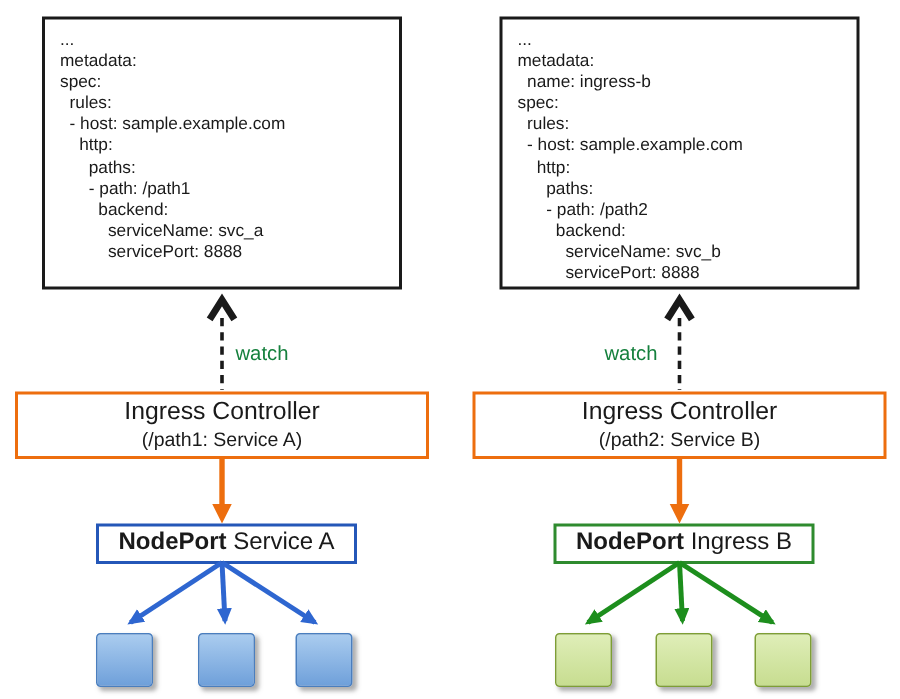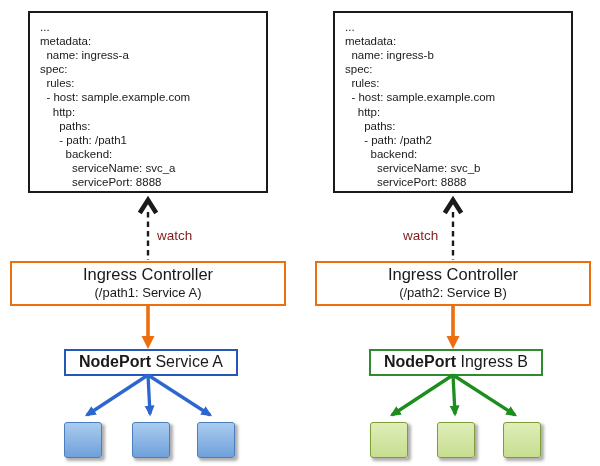--- a/index.html
+++ b/index.html
@@ -15,21 +15,21 @@
     border:2px solid var(--black);background:#ffffff;box-sizing:border-box;
     padding:7px 4px 0 10px;font-size:11.5px;line-height:14.1px;
   }
   .yline{white-space:pre;}
   .yline b{font-weight:normal;}
 
   
   .watch-arrow{position:absolute;overflow:visible;}
   .dash{stroke:var(--black);stroke-width:2.4;stroke-dasharray:5.5 4;fill:none;}
   .chev{stroke:var(--black);stroke-width:4.6;fill:none;stroke-linecap:square;}
-  .watch-label{position:absolute;top:228px;font-size:13.5px;color:#7f1d1d;}
+  .watch-label{position:absolute;top:228px;font-size:13.5px;color:#15803d;}
 
   
   .ctrl-box{
     position:absolute;left:10px;top:261px;width:272px;height:41px;
     border:2px solid var(--orange);background:#ffffff;box-sizing:content-box;
     text-align:center;
   }
   .ctrl-title{font-size:16.5px;font-weight:normal;margin-top:2px;}
   .ctrl-sub{font-size:13px;margin-top:1px;}
 
@@ -70,21 +70,20 @@
 </style>
 </head>
 <body>
 
 <div class="canvas">
 
   <section class="panel" style="left:0px">
     <div class="yaml-box">
         <div class="yline"><span>...</span></div>
         <div class="yline"><span>metadata:</span></div>
-        <div class="yline"><span>  name: ingress-a</span></div>
         <div class="yline"><span>spec:</span></div>
         <div class="yline"><span>  rules:</span></div>
         <div class="yline"><span>  - host: sample.example.com</span></div>
         <div class="yline"><span>    http:</span></div>
         <div class="yline"><span>      paths:</span></div>
         <div class="yline"><span>      - path: </span><b>/path1</b></div>
         <div class="yline"><span>        backend:</span></div>
         <div class="yline"><span>          serviceName: </span><b>svc_a</b></div>
         <div class="yline"><span>          servicePort: </span><b>8888</b></div>
       </div>

